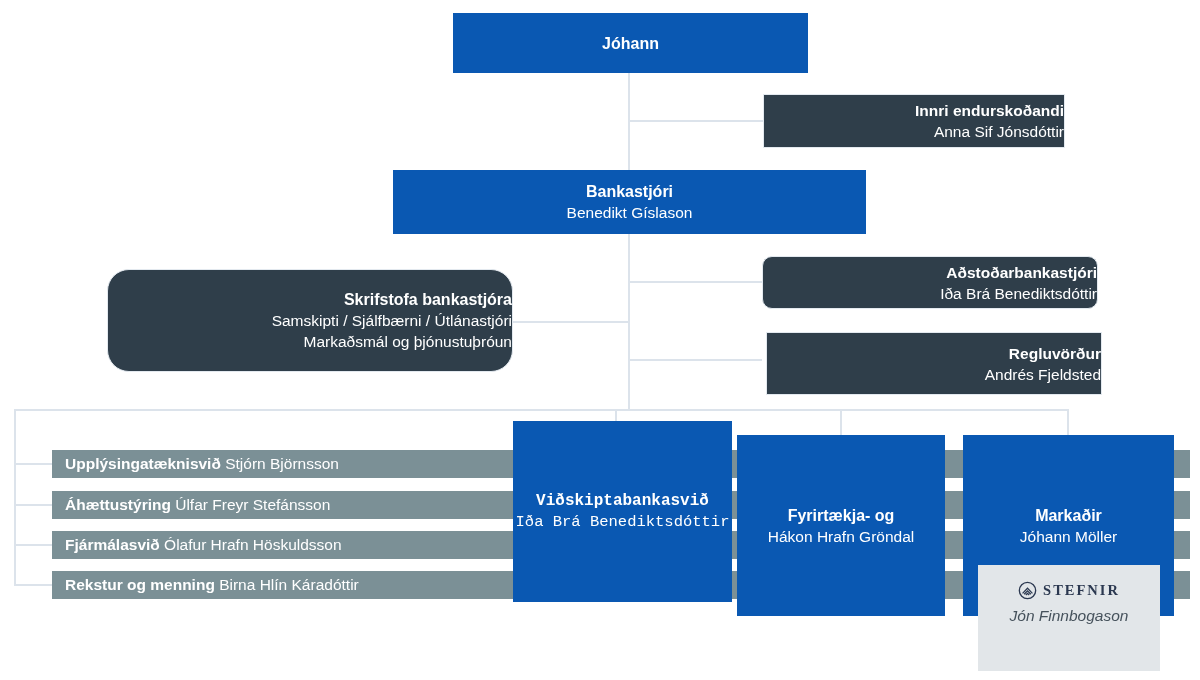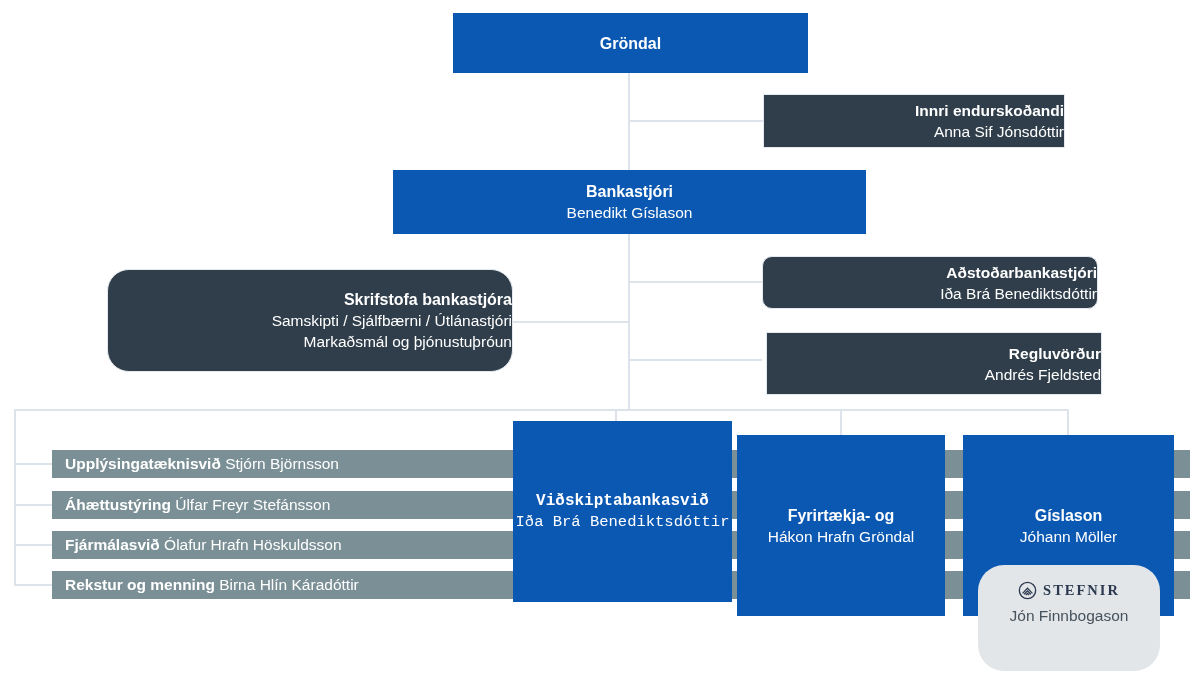--- a/index.html
+++ b/index.html
@@ -55,21 +55,21 @@
     <b>Áhættustýring</b><span> </span><span>Úlfar Freyr Stefánsson</span>
   </div>
   <div class="bar" style="top:531px;">
     <b>Fjármálasvið</b><span> </span><span>Ólafur Hrafn Höskuldsson</span>
   </div>
   <div class="bar" style="top:571px;">
     <b>Rekstur og menning</b><span> </span><span>Birna Hlín Káradóttir</span>
   </div>
 
   <div class="node blue" style="left:453px;top:13px;width:355px;height:60px;">
-    <div class="title">Gröndal</div>
+    <div class="title">Jóhann</div>
   </div>
 
   <div class="node dark" style="left:763px;top:94px;width:302px;height:54px;">
     <div class="title" style="font-size:15.5px;">Innri endurskoðandi</div>
     <div class="sub">Anna Sif Jónsdóttir</div>
   </div>
 
   <div class="node blue" style="left:393px;top:170px;width:473px;height:64px;">
     <div class="title">Bankastjóri</div>
     <div class="sub">Benedikt Gíslason</div>
@@ -95,33 +95,33 @@
     <div class="title">Viðskiptabankasvið</div>
     <div class="sub">Iða Brá Benediktsdóttir</div>
   </div>
 
   <div class="node blue" style="left:737px;top:435px;width:208px;height:181px;">
     <div class="title">Fyrirtækja- og</div>
     <div class="sub">Hákon Hrafn Gröndal</div>
   </div>
 
   <div class="node blue" style="left:963px;top:435px;width:211px;height:181px;">
-    <div class="title">Gíslason</div>
+    <div class="title">Markaðir</div>
     <div class="sub">Jóhann Möller</div>
   </div>
 
 
-  <div class="lightbox" style="left:978px;top:565px;width:182px;height:106px;padding-top:14px;border-radius:26px;">
+  <div class="lightbox" style="left:978px;top:565px;width:182px;height:106px;padding-top:14px;">
     <div class="stefnir-row">
       <span>
         <svg width="19" height="19" viewBox="0 0 20 20">
           <circle cx="10" cy="10" r="8.6" stroke="#2b3850" stroke-width="1.4" fill="none"></circle>
           <path d="M4.8,13 L10,7.6 L15.2,13" stroke="#2b3850" stroke-width="1.3" fill="none"></path>
           <path d="M6.5,14 L10,10.4 L13.5,14" stroke="#2b3850" stroke-width="1.3" fill="none"></path>
           <path d="M8.2,14.8 L10,13 L11.8,14.8" stroke="#2b3850" stroke-width="1.3" fill="none"></path>
         </svg>
       </span>
       <span class="stefnir-word">STEFNIR</span>
     </div>
-    <div style="margin-top:4px;">Jón Finnbogason</div>
+    <div style="margin-top:4px;font-style:italic;">Jón Finnbogason</div>
   </div>
 
 </div>
 
 </body></html>

